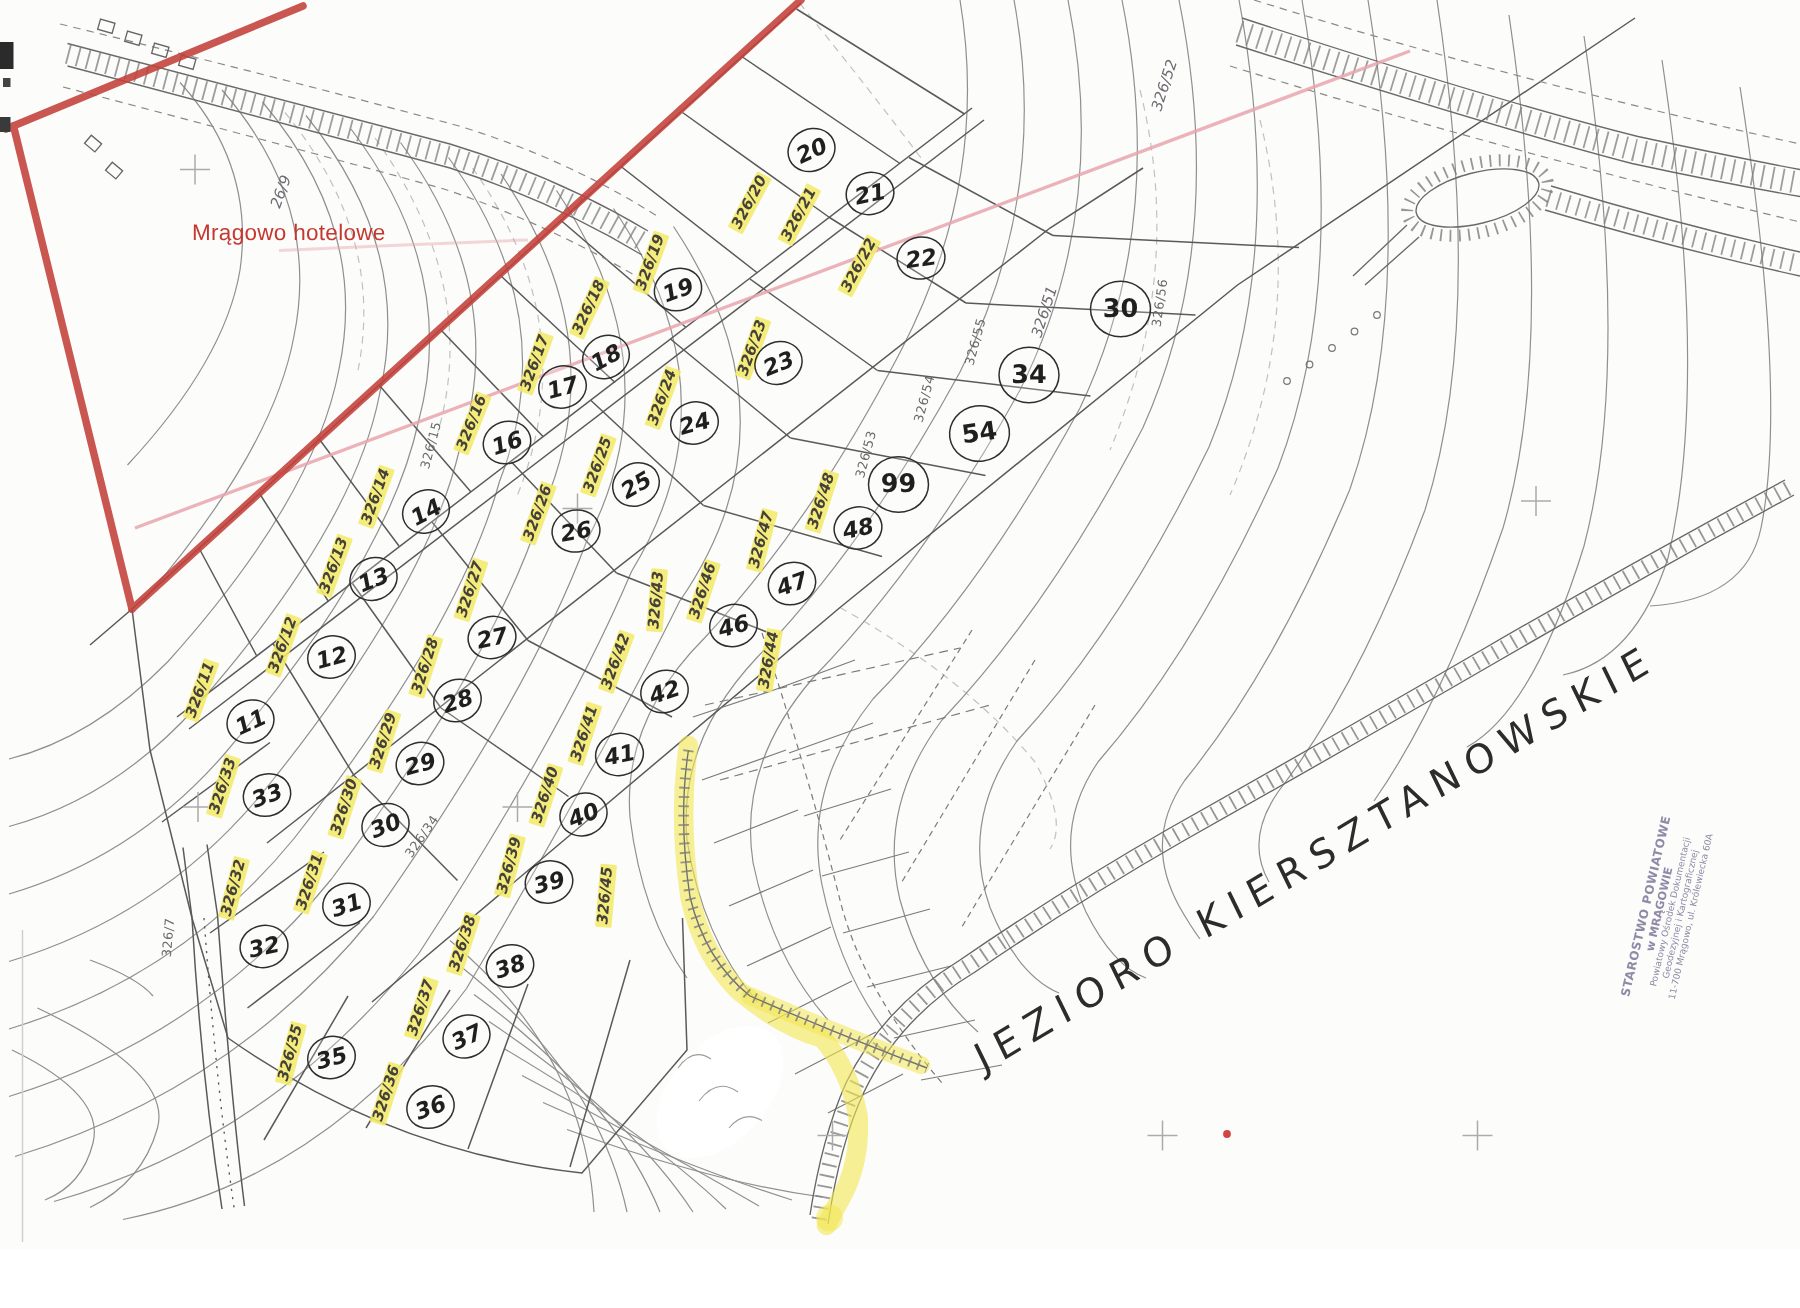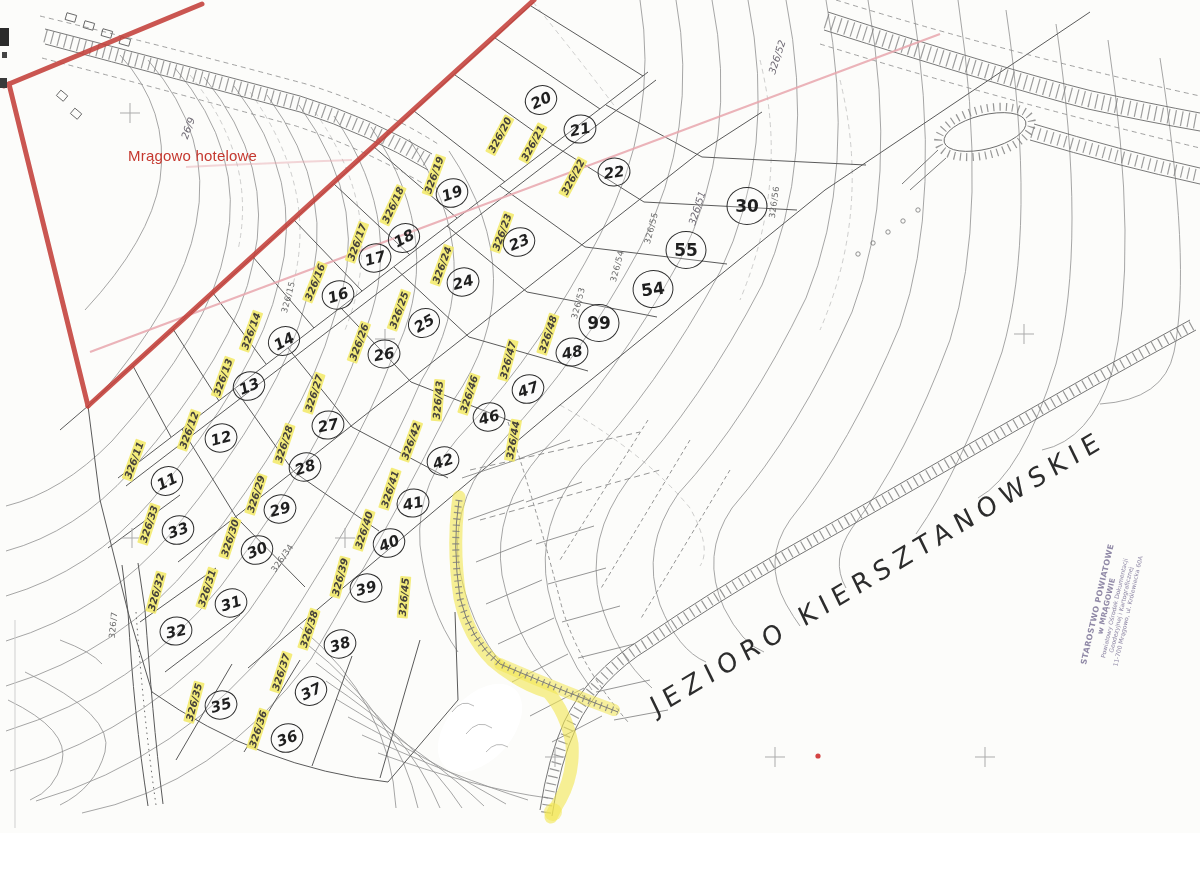--- a/index.html
+++ b/index.html
@@ -362,19 +362,19 @@
       <div class="plot-circle" style="left: 572px; top: 352px; transform: translate(-50%, -50%) rotate(-12deg);">
         <span>48</span>
       </div>
       <div class="plot-circle big" style="left: 599px; top: 323px; transform: translate(-50%, -50%) rotate(0deg);">
         <span>99</span>
       </div>
       <div class="plot-circle big" style="left: 653px; top: 289px; transform: translate(-50%, -50%) rotate(-8deg);">
         <span>54</span>
       </div>
       <div class="plot-circle big" style="left: 686px; top: 250px; transform: translate(-50%, -50%) rotate(0deg);">
-        <span>55</span>
+        <span>34</span>
       </div>
       <div class="plot-circle big" style="left: 747px; top: 206px; transform: translate(-50%, -50%) rotate(0deg);">
         <span>30</span>
       </div>
     </div>
 </div>
 
 </body></html>

